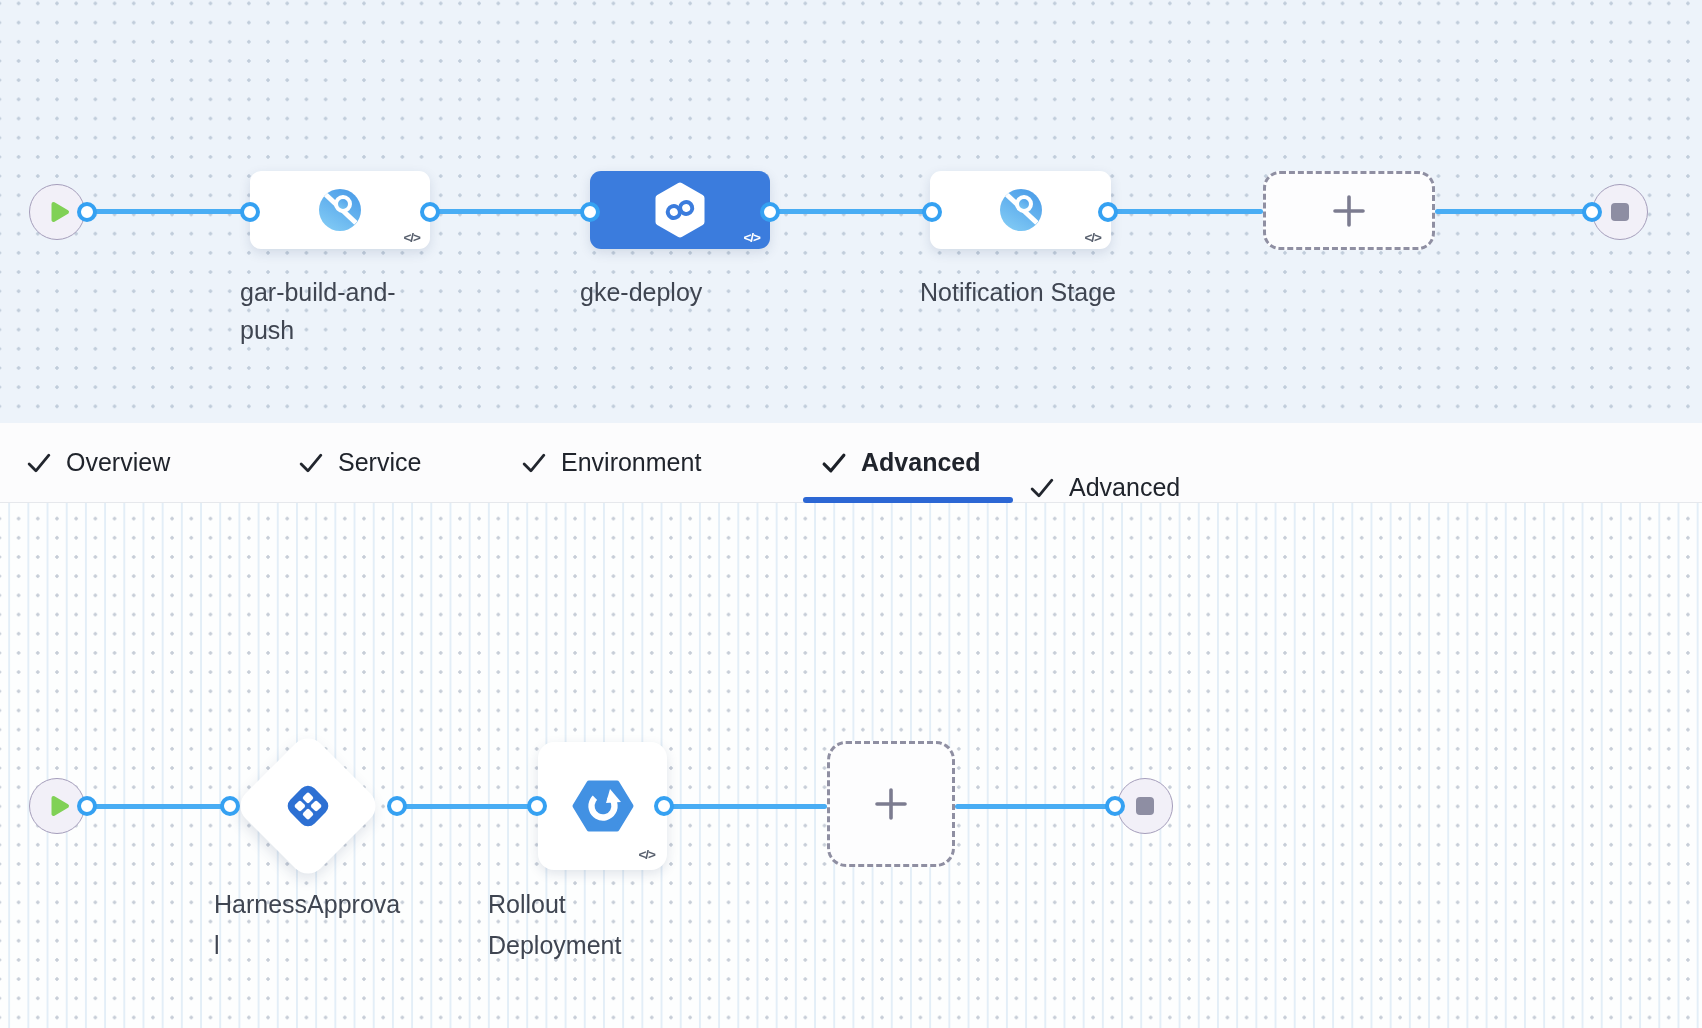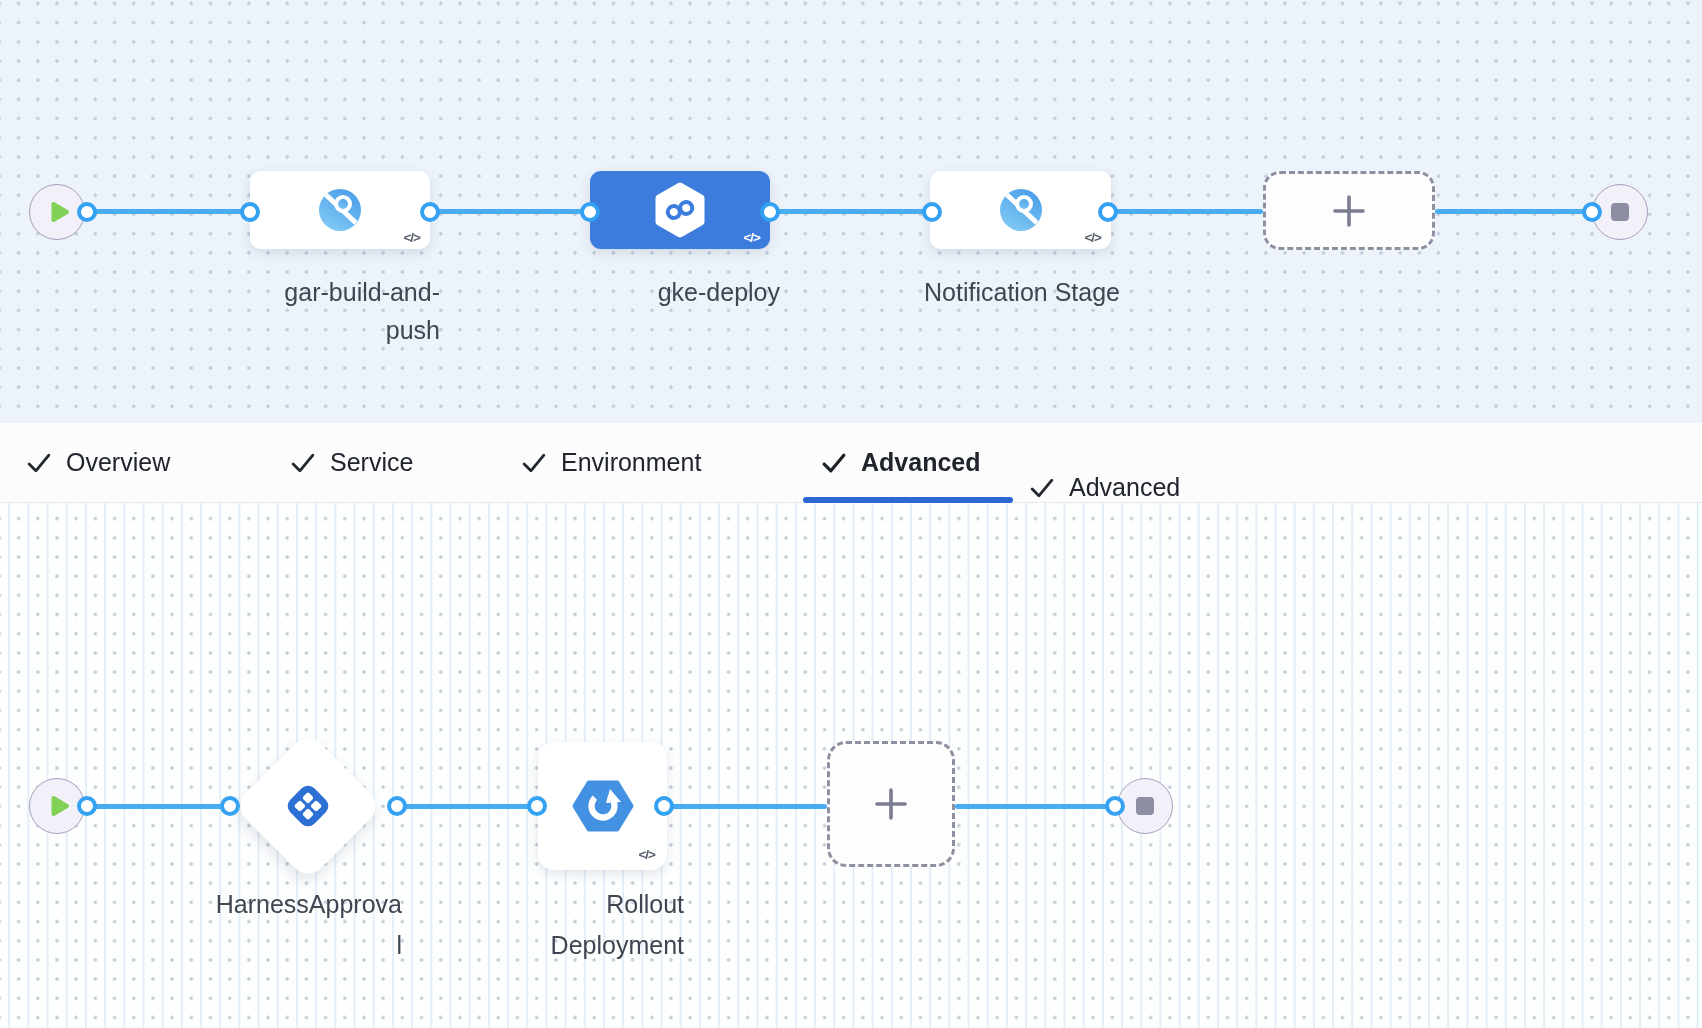--- a/index.html
+++ b/index.html
@@ -38,21 +38,21 @@
 
   .dashed-box{position:absolute;background:#fdfdfe;border:3.6px dashed #8f8fa2;
     border-radius:17px;box-sizing:border-box;
     display:flex;align-items:center;justify-content:center;}
 
   .diamond{position:absolute;width:106px;height:106px;background:#fff;border-radius:18px;
     transform:rotate(45deg);box-shadow:3px 5px 14px rgba(34,56,99,.13);}
   .diamond-icon{position:absolute;}
 
   
-  .node-label{position:absolute;text-align:right;font-size:25px;line-height:38px;
+  .node-label{position:absolute;text-align:left;font-size:25px;line-height:38px;
     color:#3f4551;}
   .node-label.lower{line-height:41px;}
   .break{word-break:break-all;}
 
   
   .tabbar{position:absolute;left:0;top:423px;width:1702px;height:80px;background:#fcfcfd;
     border-bottom:1px solid #e6e8ec;box-sizing:border-box;}
   .tab{position:absolute;top:0;height:79px;display:flex;align-items:center;gap:13px;
     font-size:25px;color:#20242c;cursor:pointer;}
   .tab.active{font-weight:700;}
@@ -156,21 +156,21 @@
     <div class="node-label" style="left:920px;top:273px;width:200px;">Notification Stage</div>
   </div>
 
   <div class="tabbar">
     <div class="tab" style="left:25px;text-align:center;">
       <svg width="28" height="28" viewBox="0 0 27 27">
         <path d="M4 14.5 L10.5 21 L23 6" fill="none" stroke="#22262e" stroke-width="2.7" stroke-linecap="round" stroke-linejoin="round"></path>
       </svg>
       <span>Overview</span>
     </div>
-    <div class="tab" style="left:289px;text-align:center;">
+    <div class="tab" style="left:297px;text-align:center;">
       <svg width="28" height="28" viewBox="0 0 27 27">
         <path d="M4 14.5 L10.5 21 L23 6" fill="none" stroke="#22262e" stroke-width="2.7" stroke-linecap="round" stroke-linejoin="round"></path>
       </svg>
       <span>Service</span>
     </div>
     <div class="tab" style="left:520px;">
       <svg width="28" height="28" viewBox="0 0 27 27">
         <path d="M4 14.5 L10.5 21 L23 6" fill="none" stroke="#22262e" stroke-width="2.7" stroke-linecap="round" stroke-linejoin="round"></path>
       </svg>
       <span>Environment</span>
@@ -237,16 +237,16 @@
     </div>
 
     <div class="ring" style="left:76.5px;top:293px;"></div>
     <div class="ring" style="left:219.5px;top:293px;"></div>
     <div class="ring" style="left:386.5px;top:293px;"></div>
     <div class="ring" style="left:526.5px;top:293px;"></div>
     <div class="ring" style="left:653.5px;top:293px;"></div>
     <div class="ring" style="left:1104.5px;top:293px;"></div>
 
     <div class="node-label lower break" style="left:214px;top:381px;width:188px;">HarnessApproval</div>
-    <div class="node-label lower" style="left:504px;top:381px;width:180px;">Rollout Deployment</div>
+    <div class="node-label lower" style="left:488px;top:381px;width:180px;">Rollout Deployment</div>
   </div>
 
 </div>
 
 </body></html>

